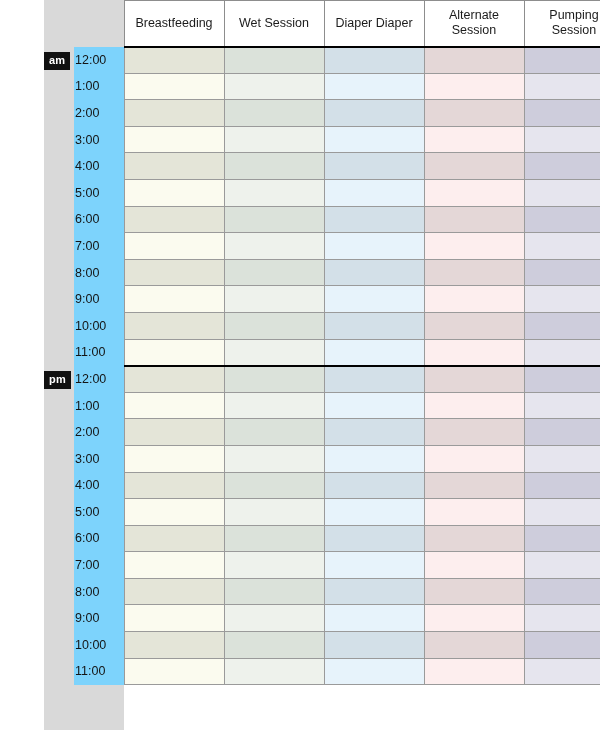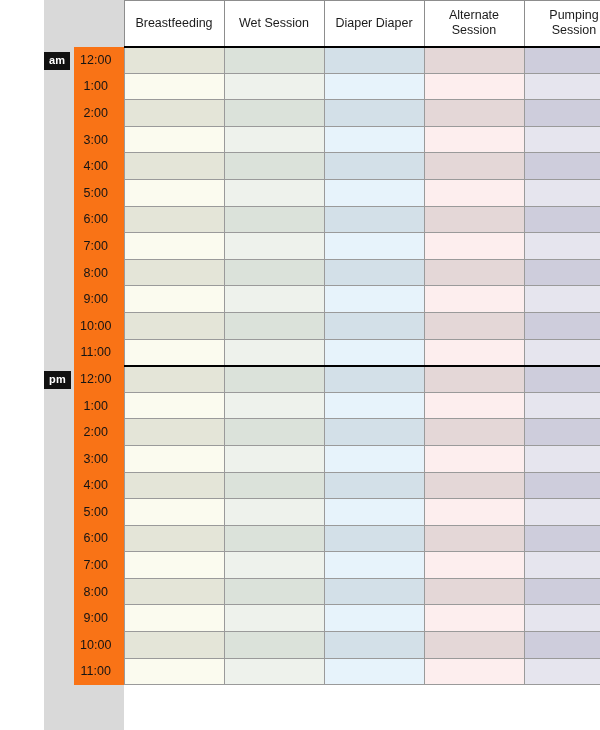--- a/index.html
+++ b/index.html
@@ -73,22 +73,22 @@
     background: #111111;
     color: #ffffff;
     font-size: 11px;
     font-weight: bold;
     line-height: 15px;
     padding: 1px 5px 2px 5px;
     margin-left: 0px;
     letter-spacing: 0.2px;
   }
   td.time {
-    background: #f97316;
-    text-align: center;
+    background: #7dd3fc;
+    text-align: left;
     padding-right: 7px;
     font-size: 12.5px;
     color: #141414;
     vertical-align: middle;
     border: none;
     white-space: nowrap;
   }
 
   td.cell {
     border: 1px solid #9a9a9a;

